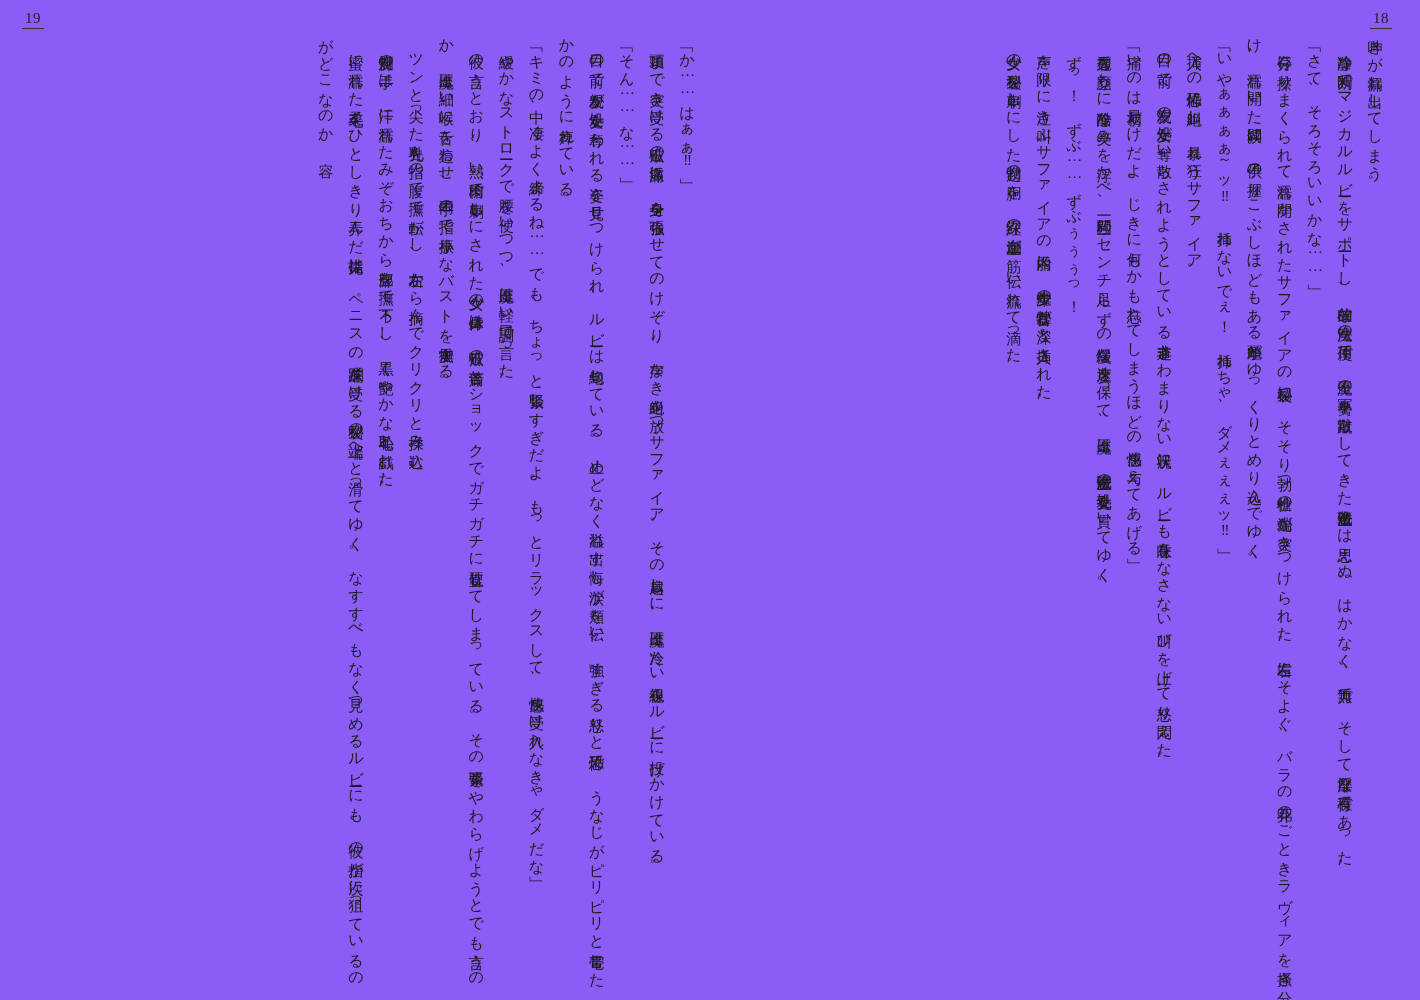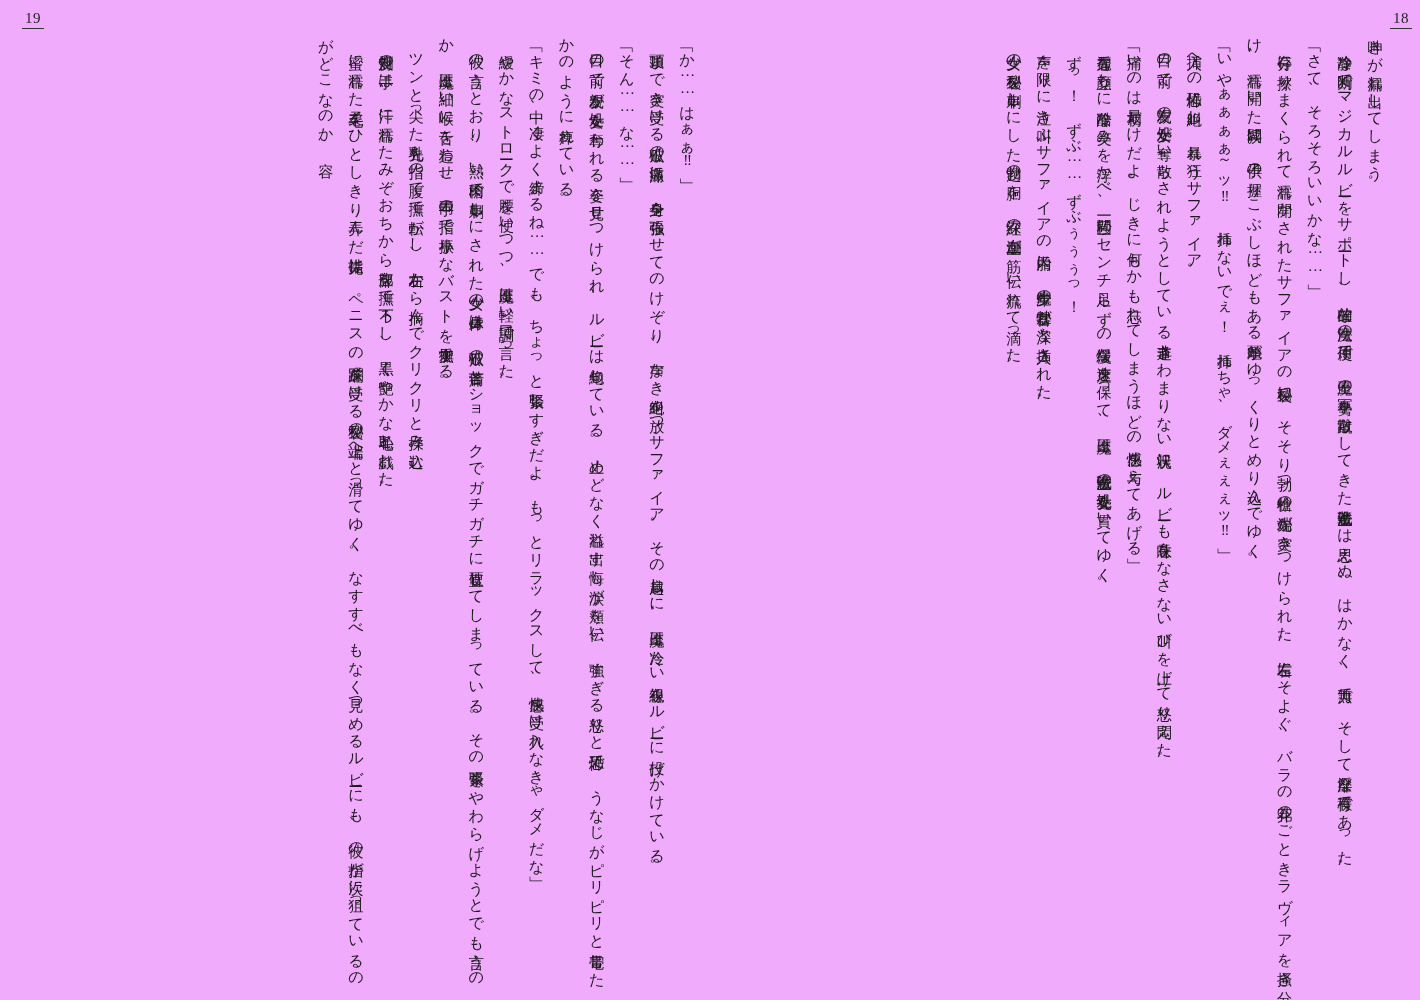--- a/index.html
+++ b/index.html
@@ -13,39 +13,39 @@
     font-family: "Liberation Serif", "DejaVu Serif", serif;
     color: #1a1a1a;
     overflow: hidden;
   }
   .spread {
     position: relative;
     width: 1420px;
     height: 1000px;
     display: flex;
     flex-direction: row;
-    background: #f0abfc;
+    background: #8b5cf6;
   }
   
   .page-number {
     position: absolute;
     top: 10px;
     font-family: "Liberation Serif", "DejaVu Serif", serif;
     font-size: 15px;
     color: #222;
     letter-spacing: 0.5px;
   }
   .page-number .num {
     display: inline-block;
     border-bottom: 1px solid #333;
     padding: 0 3px 1px 3px;
     line-height: 1.15;
   }
   .page-number.left { left: 22px; }
-  .page-number.right { right: 8px; margin-left: 8px; }
+  .page-number.right { right: 28px; margin-left: 8px; }
 
   
   .page {
     position: relative;
     height: 1000px;
     box-sizing: border-box;
   }
   .page-left {
     width: 710px;
     padding: 28px 8px 18px 30px;

